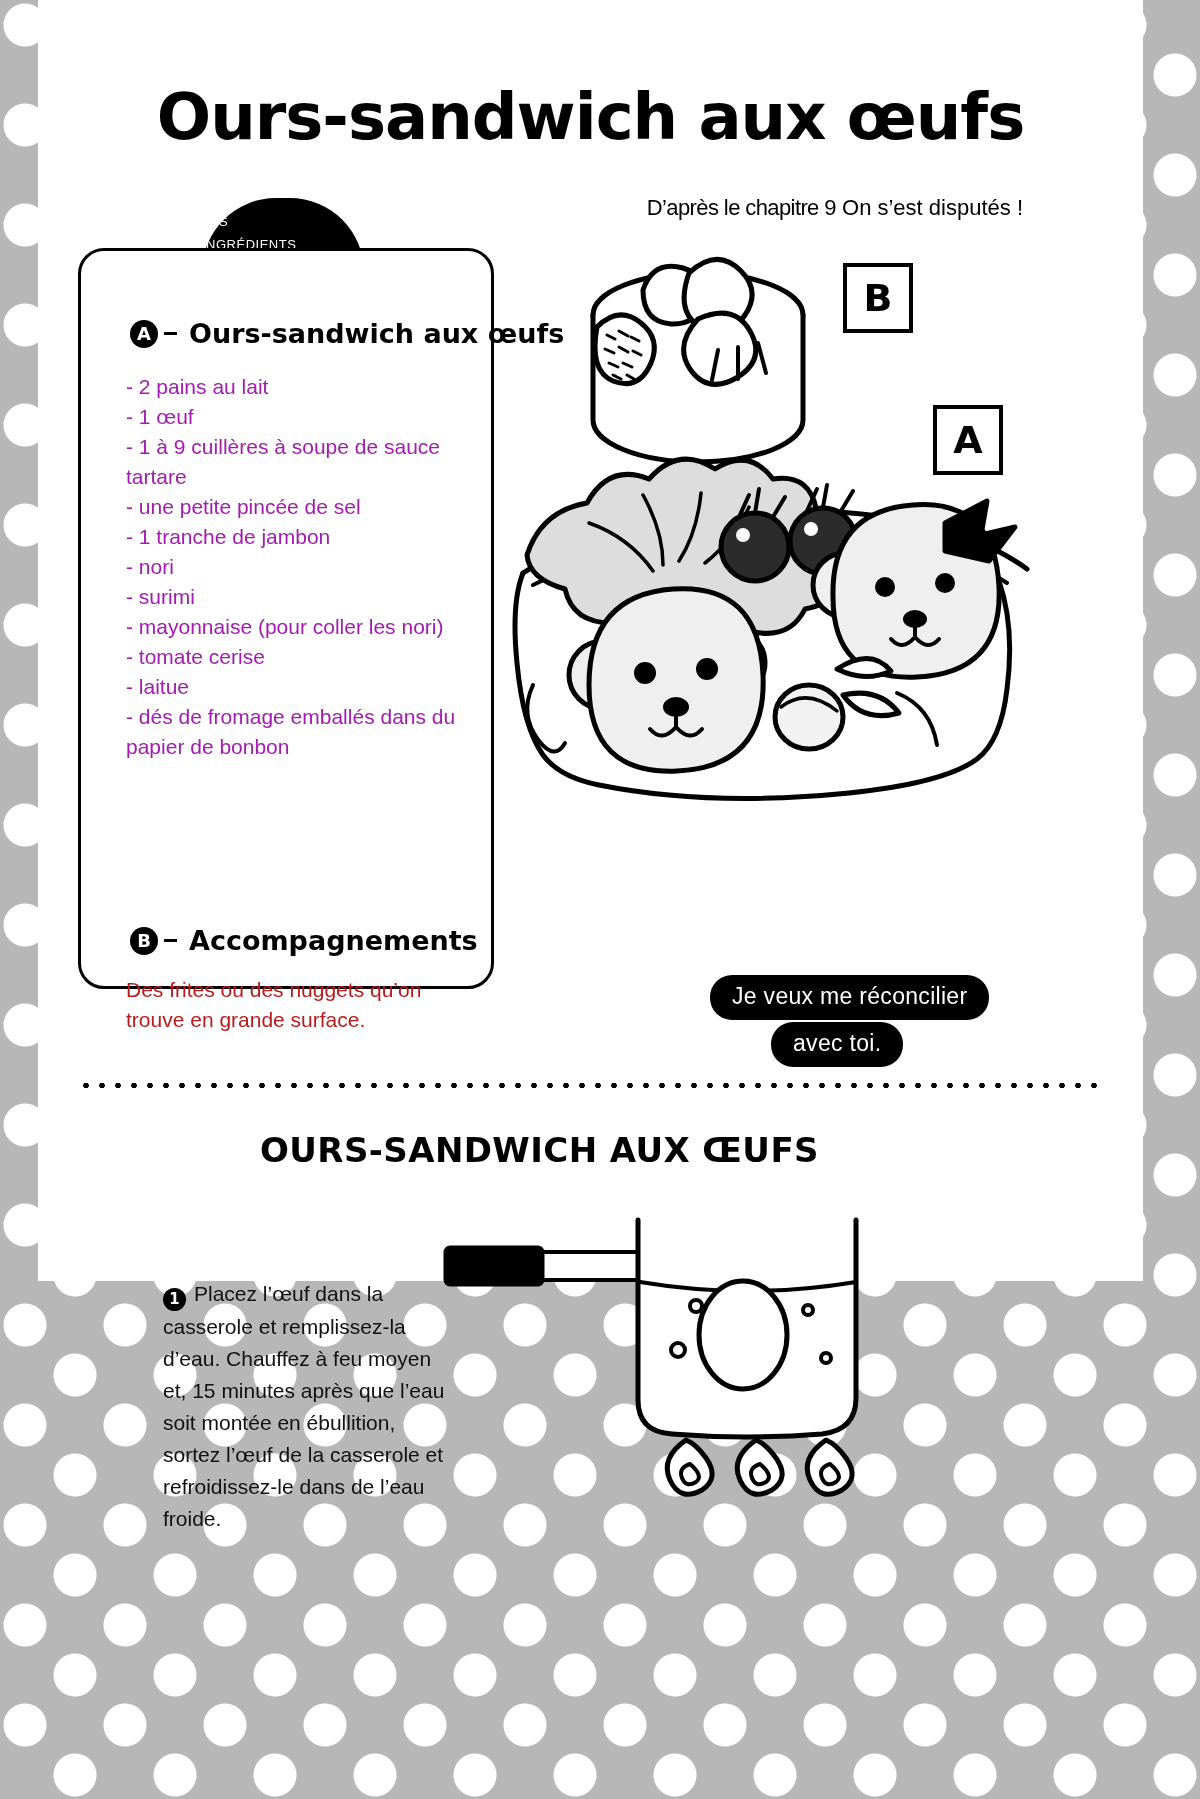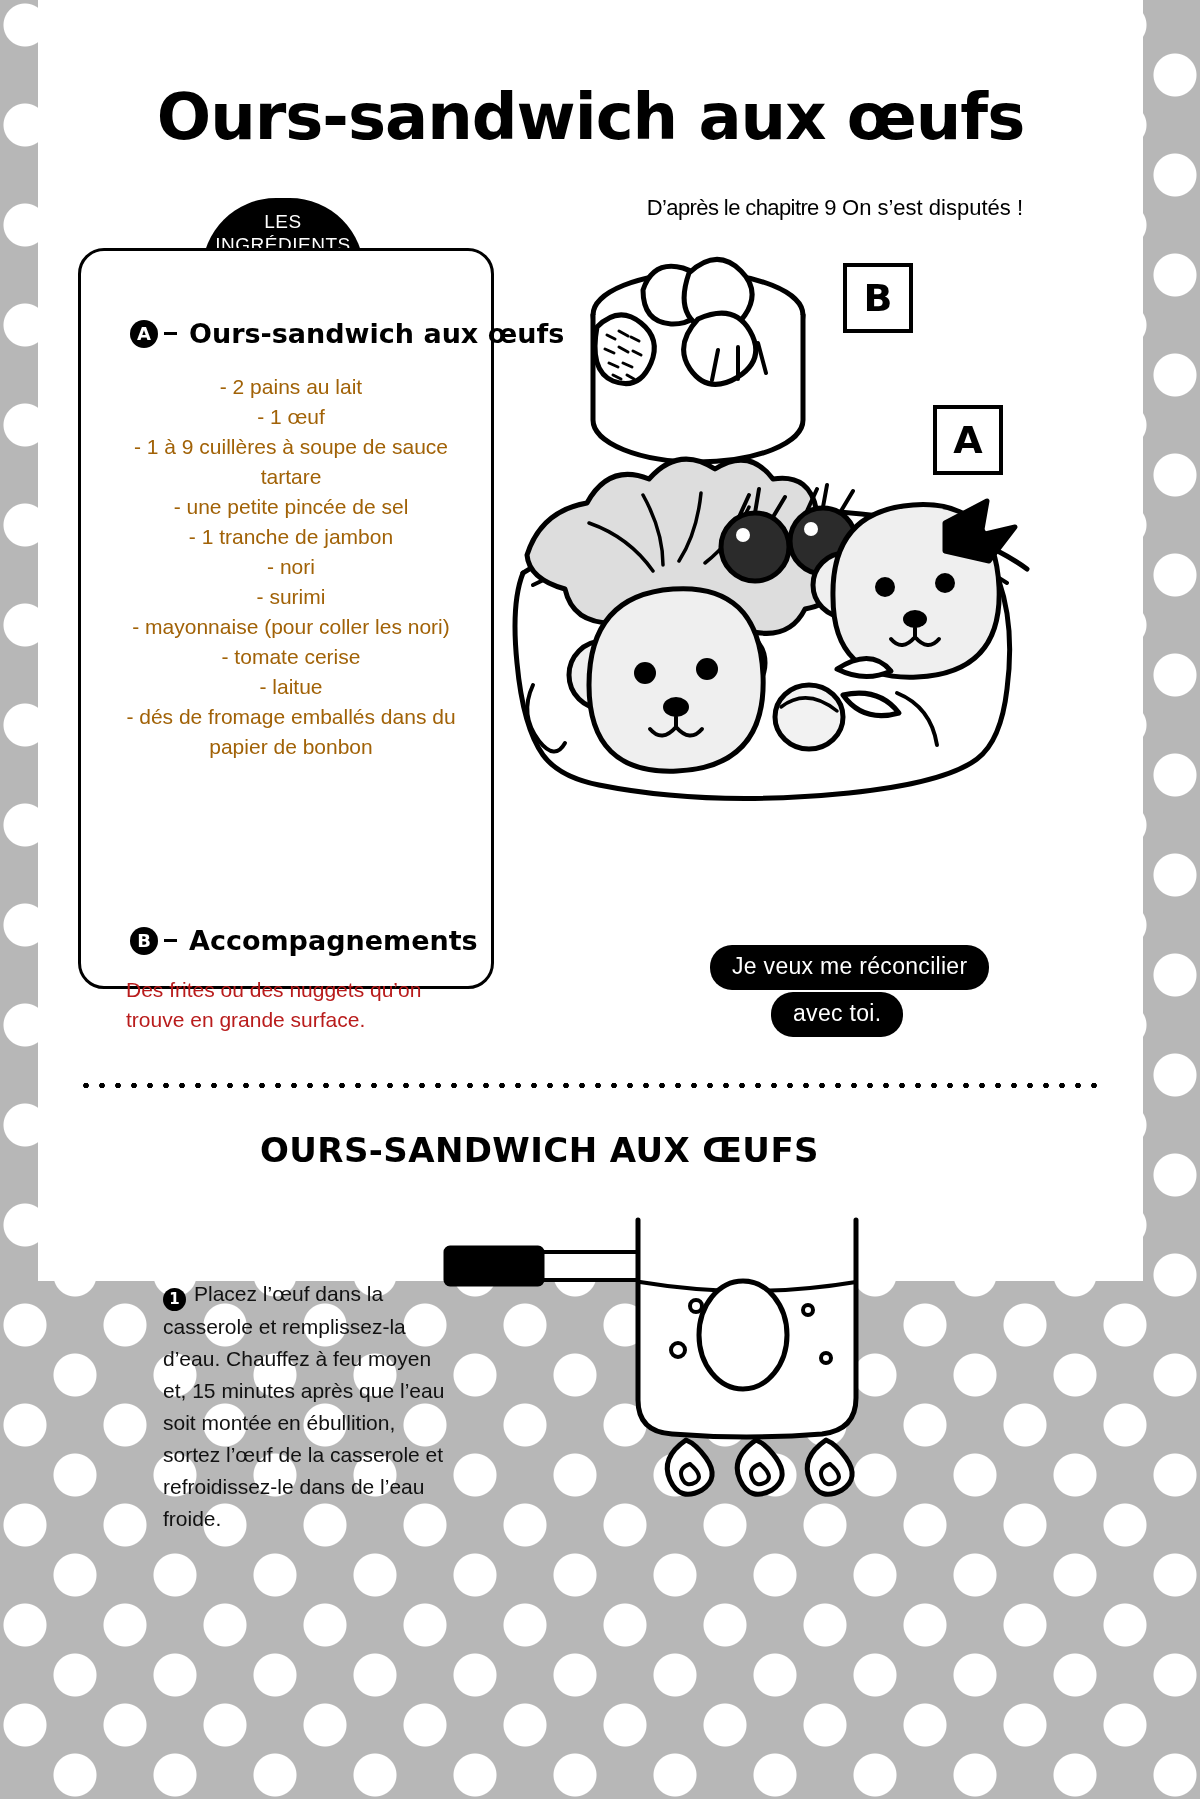--- a/index.html
+++ b/index.html
@@ -76,22 +76,22 @@
   }
   #ingredients-tab {
     position: absolute;
     left: 164px;
     top: 198px;
     width: 162px;
     height: 74px;
     background: #000;
     border-radius: 84px 84px 0 0;
     color: #fff;
-    text-align: center;
-    font-size: 19px;
+    text-align: left;
+    font-size: 13px;
     line-height: 23px;
     padding-top: 12px;
     box-sizing: border-box;
     letter-spacing: 0.5px;
   }
 
   .sec-head {
     position: absolute;
     display: flex;
     align-items: center;
@@ -124,22 +124,21 @@
   #head-a { left: 92px; top: 318px; }
   #head-b { left: 92px; top: 925px; }
 
   #ingredient-list {
     position: absolute;
     left: 88px;
     top: 372px;
     width: 330px;
     font-size: 21px;
     line-height: 30px;
-    color: #a16207;
-    text-align: center;
+    color: #a21caf;
   }
   #ingredient-list div { margin: 0; }
 
   #accompaniment-text {
     position: absolute;
     left: 88px;
     top: 975px;
     width: 345px;
     font-size: 21px;
     line-height: 30px;
@@ -173,20 +172,21 @@
   
   .bubble {
     position: absolute;
     background: #000;
     color: #fff;
     border-radius: 22px;
     font-size: 23px;
     padding: 8px 22px 10px 22px;
     white-space: nowrap;
     letter-spacing: 0.3px;
+    margin-top: 30px;
   }
   #bubble-1 { left: 672px; top: 945px; }
   #bubble-2 { left: 733px; top: 992px; }
 
   
   #divider {
     position: absolute;
     left: 40px;
     top: 1082px;
     width: 1025px;

